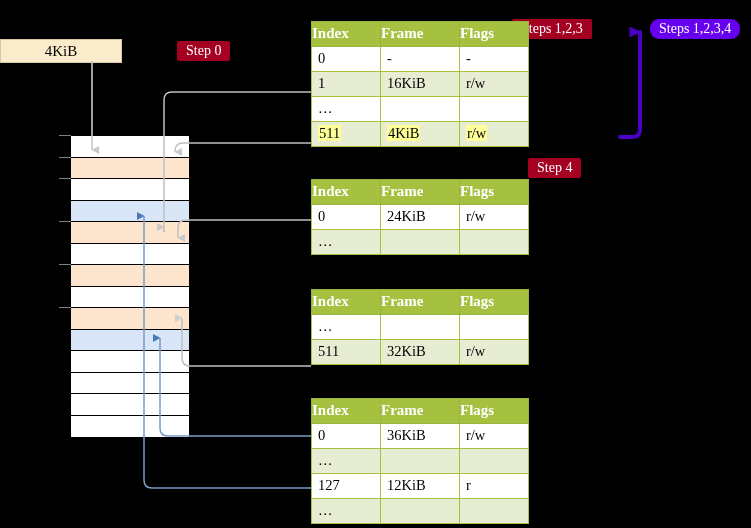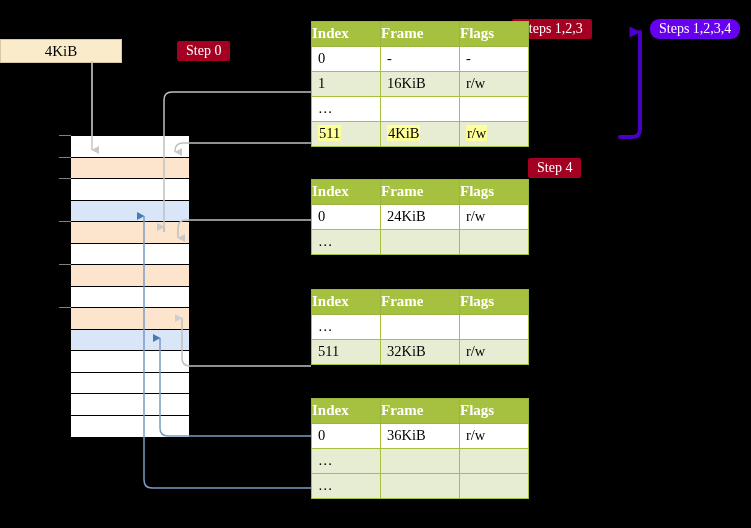--- a/index.html
+++ b/index.html
@@ -188,20 +188,25 @@
       <tr class="r-white">
         <td class="c-idx">0</td>
         <td class="c-frm">36KiB</td>
         <td class="c-flg">r/w</td>
       </tr>
       <tr class="r-tint">
         <td class="c-idx">…</td>
         <td class="c-frm"></td>
         <td class="c-flg"></td>
       </tr>
+      <tr class="r-white">
+        <td class="c-idx">127</td>
+        <td class="c-frm">12KiB</td>
+        <td class="c-flg">r</td>
+      </tr>
       <tr class="r-tint">
         <td class="c-idx">…</td>
         <td class="c-frm"></td>
         <td class="c-flg"></td>
       </tr>
     </tbody>
   </table>
 
 <svg class="overlay">
   <defs>

